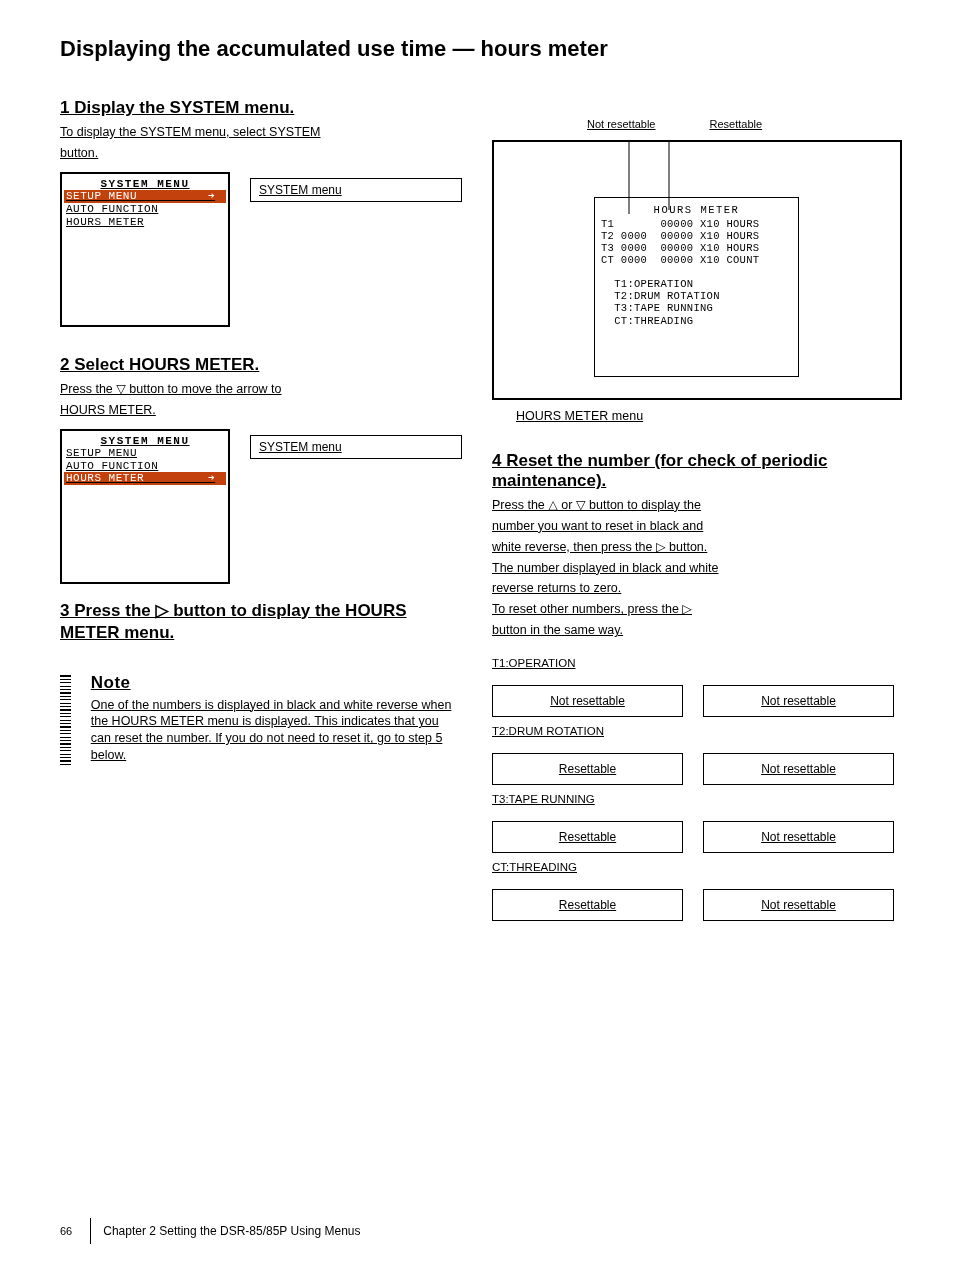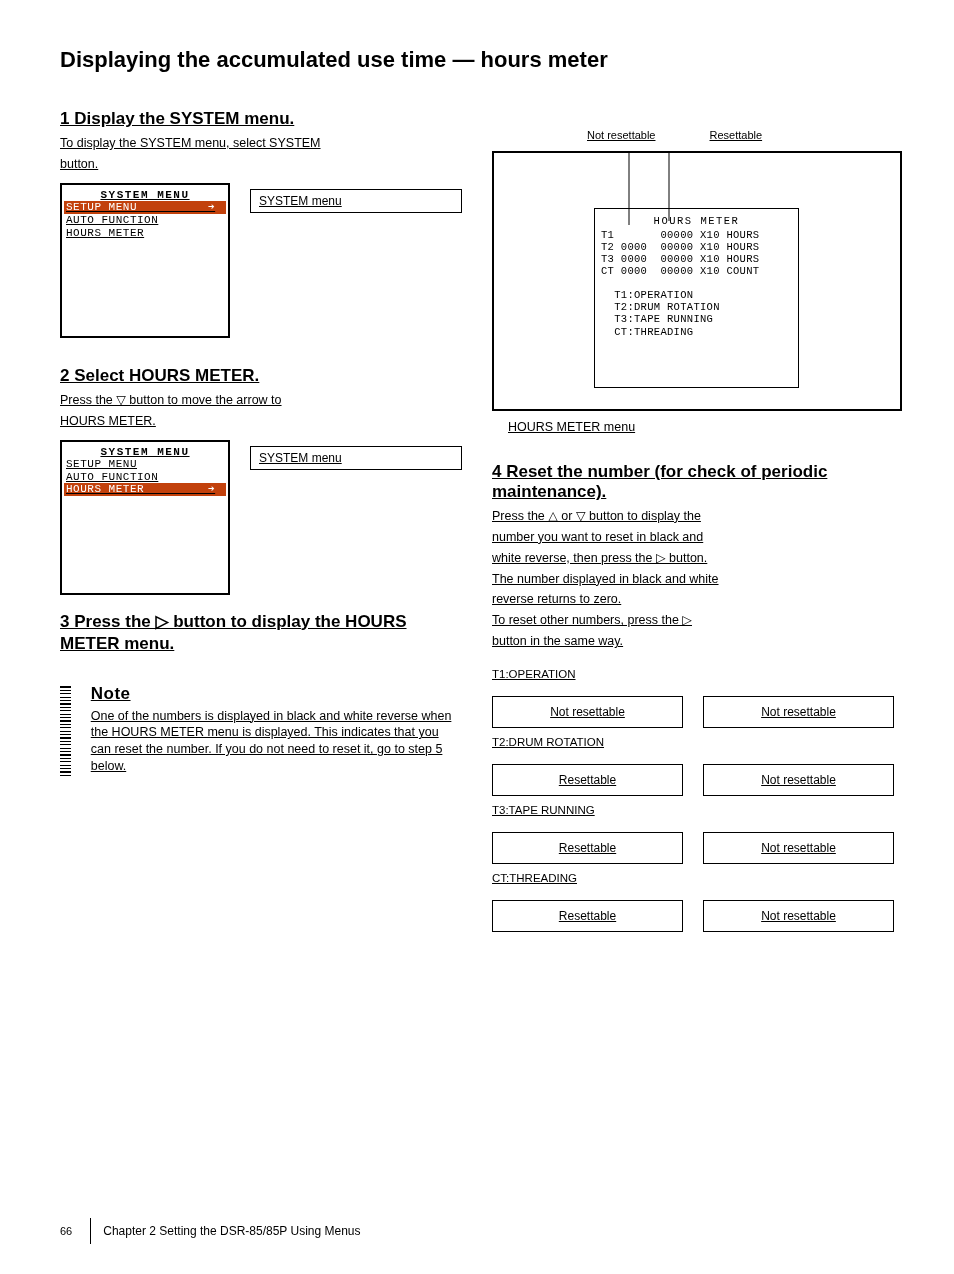--- a/index.html
+++ b/index.html
@@ -9,21 +9,21 @@
     background: #fff;
     font-family: Arial, Helvetica, sans-serif;
     font-size: 12px;
     color: #000;
     position: relative;
   }
   .page {
     position: relative;
     width: 100%;
     height: 100%;
-    padding: 47px 60px 40px 60px;
+    padding: 36px 60px 40px 60px;
     border-radius: 30px;
   }
   .section-title {
     font-size: 22px;
     font-weight: bold;
     margin-bottom: 8px;
   }
   .columns {
     display: flex;
     gap: 30px;
@@ -246,21 +246,21 @@
 T2 0000  00000 X10 HOURS
 T3 0000  00000 X10 HOURS
 CT 0000  00000 X10 COUNT
 
   T1:OPERATION
   T2:DRUM ROTATION
   T3:TAPE RUNNING
   CT:THREADING</pre>
         </div>
       </div>
-      <div class="body-text" style="margin-top:8px; margin-left:16px;">HOURS METER menu</div>
+      <div class="body-text" style="margin-top:8px; margin-left:24px;">HOURS METER menu</div>
 
       <div class="heading-step" style="margin-top:26px;">4 Reset the number (for check of periodic maintenance).</div>
       <div class="body-text">Press the △ or ▽ button to display the</div>
       <div class="body-text">number you want to reset in black and</div>
       <div class="body-text">white reverse, then press the ▷ button.</div>
       <div class="body-text">The number displayed in black and white</div>
       <div class="body-text">reverse returns to zero.</div>
       <div class="body-text">To reset other numbers, press the ▷</div>
       <div class="body-text">button in the same way.</div>
 

